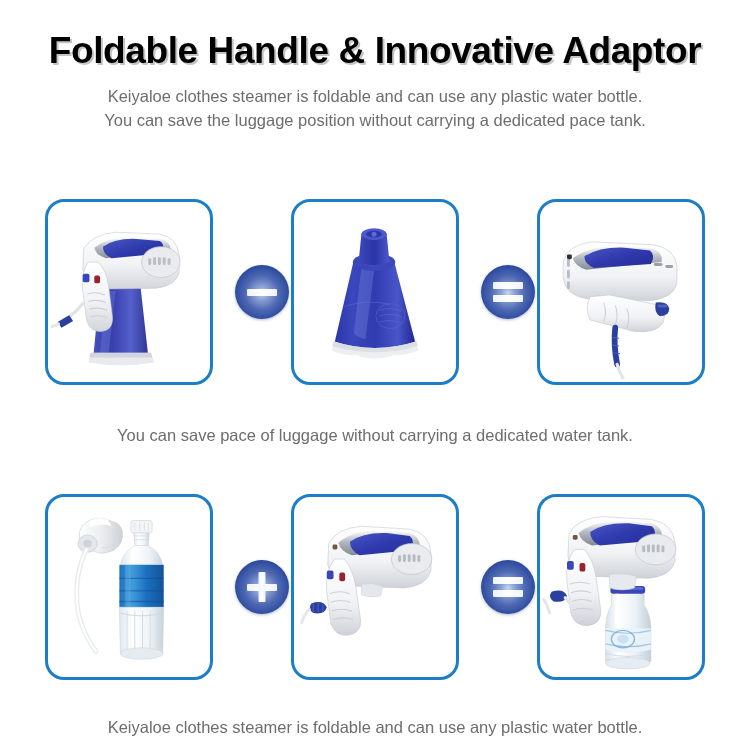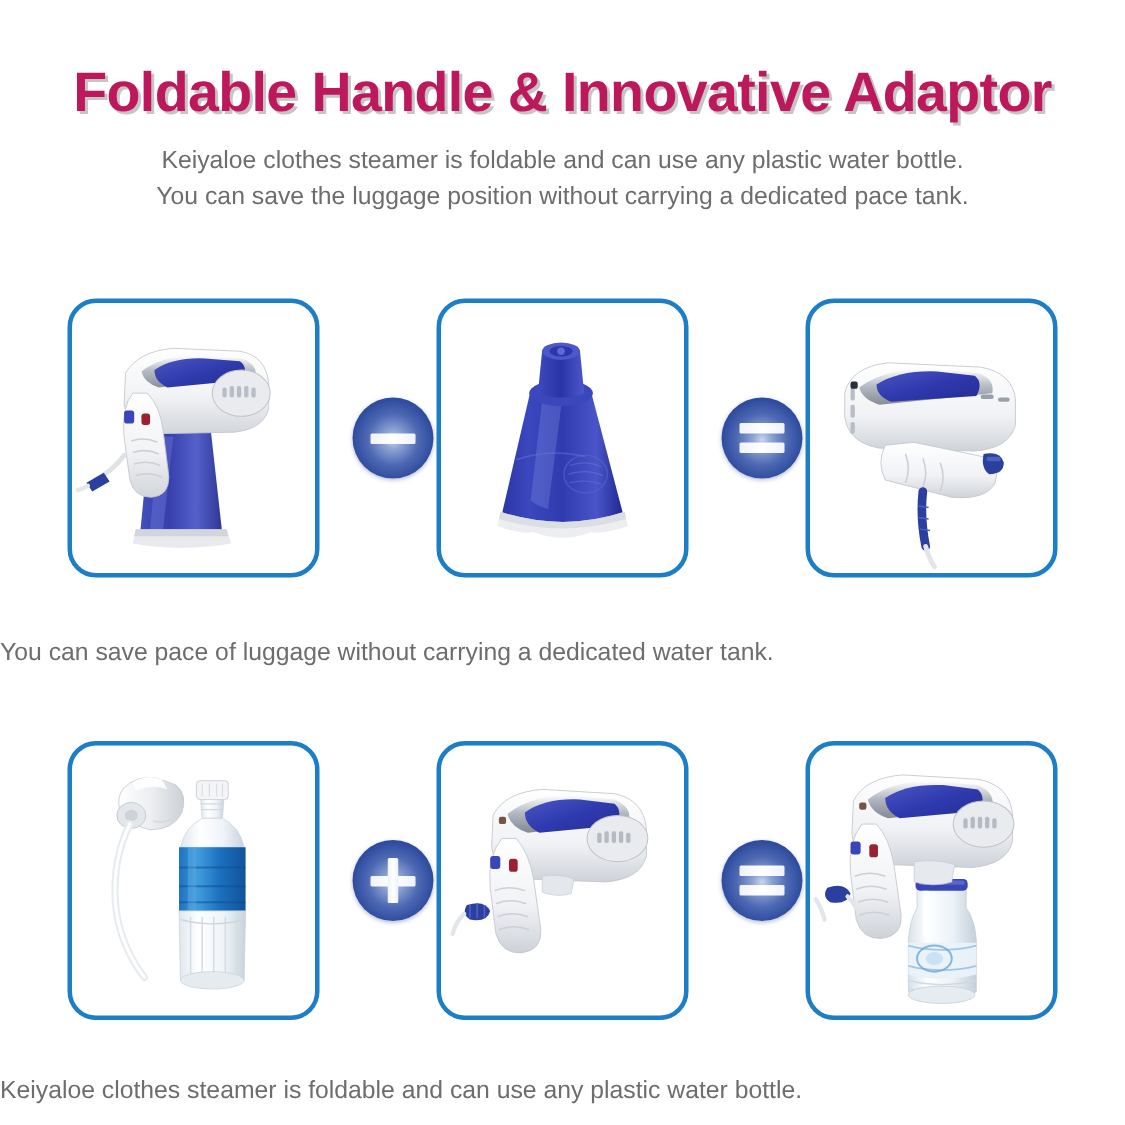--- a/index.html
+++ b/index.html
@@ -19,26 +19,26 @@
   
   .header {
     position: absolute;
     left: 0;
     top: 0;
     width: 750px;
     text-align: center;
   }
   .title {
     margin: 0;
-    padding-top: 43px;
+    padding-top: 32px;
     font-family: "Liberation Sans", sans-serif;
     font-size: 37px;
     font-weight: bold;
     letter-spacing: -0.4px;
-    color: #be185d;
+    color: #000000;
     text-shadow: 2px 2px 0 rgba(150,150,150,0.55);
     line-height: 1.05;
     white-space: nowrap;
   }
   .subtitle {
     margin: 0;
     padding-top: 14px;
     font-family: "Liberation Sans", sans-serif;
     font-size: 16.5px;
     font-weight: normal;
@@ -111,21 +111,21 @@
     width: 7px;
     height: 30px;
     left: 50%;
   }
 
   
   .caption {
     position: absolute;
     left: 0;
     width: 750px;
-    text-align: left;
+    text-align: center;
     font-family: "Liberation Sans", sans-serif;
     font-size: 16.5px;
     color: #6d6d6d;
   }
   #caption-1 { top: 409px; }
   #caption-2 { top: 701px; }
 </style>
 </head>
 <body>
 

